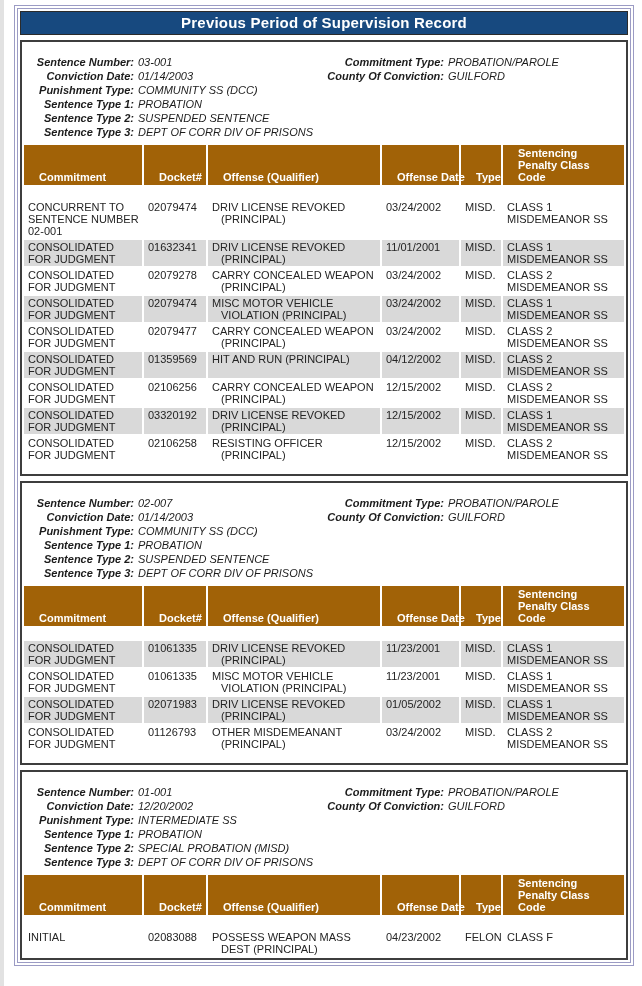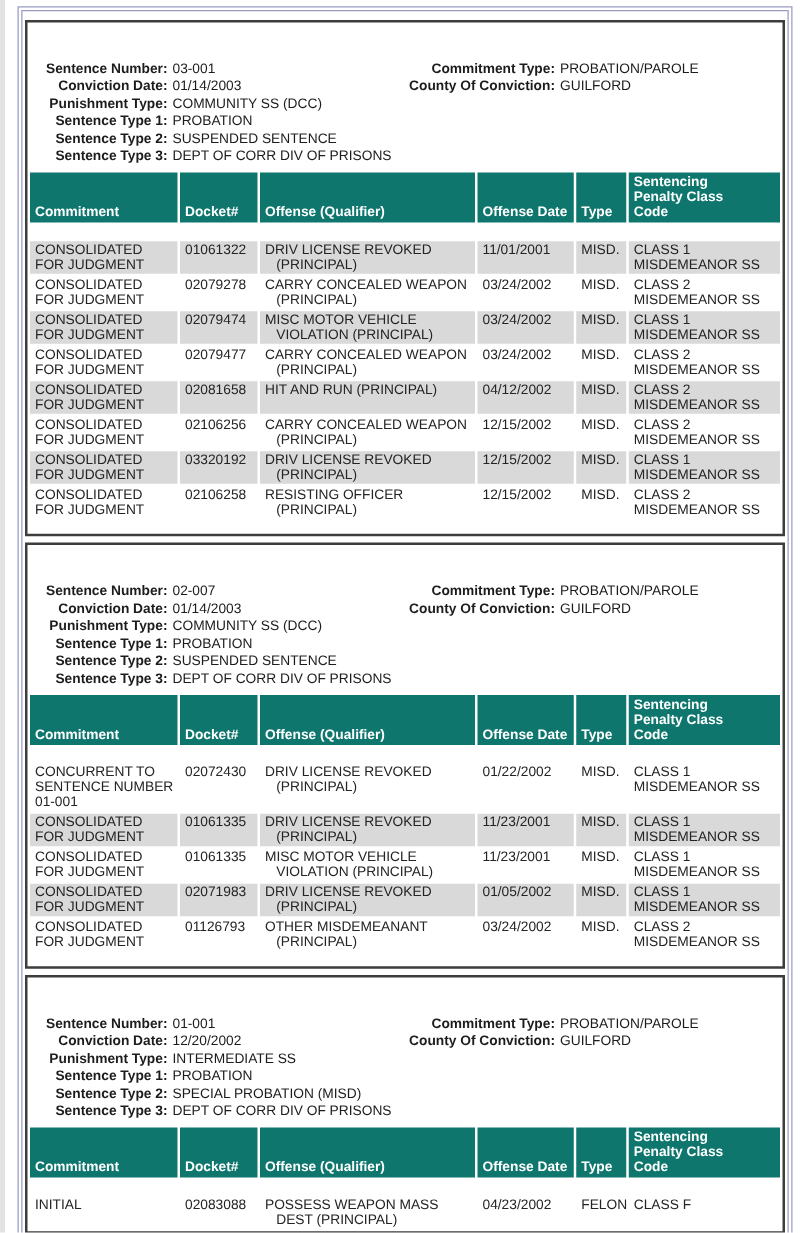--- a/index.html
+++ b/index.html
@@ -26,61 +26,62 @@
     font-size: 15px;
     text-align: center;
     padding: 2px 0 3px 0;
     letter-spacing: 0.2px;
   }
   .record-section {
     border: 2px solid #3d3d3d;
     margin-top: 5px;
     background: #ffffff;
   }
-  .info { padding: 30px 0 4px 6px; }
+  .info { padding: 13px 0 4px 6px; font-style: italic; }
   .info-row {
     display: grid;
     grid-template-columns: 106px 168px 142px auto;
     line-height: 14px;
   }
   .info .lbl { font-weight: bold; text-align: right; white-space: nowrap; }
   .info .val { padding-left: 4px; white-space: nowrap; }
   table.record-table {
     width: 100%;
     border-collapse: separate;
     border-spacing: 2px;
     table-layout: fixed;
     font-size: 11px;
   }
   .record-table th {
-    background: #0f766e;
+    background: #a16207;
     color: #ffffff;
     font-weight: bold;
     text-align: left;
     vertical-align: bottom;
-    padding: 2px 3px 2px 4px;
+    padding: 2px 3px 2px 15px;
     line-height: 12px;
   }
   .record-table th .th-narrow { display: inline-block; max-width: 72px; }
   .record-table th.nowrap { white-space: nowrap; }
   .record-table td {
     vertical-align: top;
     padding: 1px 2px 1px 4px;
     line-height: 12px;
   }
   tr.spacer-row td { height: 11px; background: #ffffff; padding: 0; }
   tr.end-spacer td { height: 8px; background: #ffffff; padding: 0; }
   tr.data-row td { background: #ffffff; color: #242424; }
   tr.data-row.alt td { background: #d9d9d9; }
   td.c-off .off-wrap { display: block; padding-left: 9px; text-indent: -9px; }
 </style>
 </head>
 <body>
 
 <div class="page-frame">
+  <div class="title-bar">Previous Period of Supervision Record</div>
   <div id="sections">
   <section class="record-section">
     <div class="info">
       <div class="info-row">
         <span class="lbl">Sentence Number:</span>
         <span class="val">03-001</span>
         <span class="lbl">Commitment Type:</span>
         <span class="val">PROBATION/PAROLE</span>
       </div>
       <div class="info-row">
@@ -131,27 +132,37 @@
           <th class="nowrap">Offense Date</th>
           <th>Type</th>
           <th><span class="th-narrow">Sentencing Penalty Class Code</span></th>
         </tr>
       </thead>
       <tbody>
         <tr class="spacer-row">
               <td colspan="6"></td>
             </tr>
 
-
-  <tr class="data-row alt">
-    <td class="c-commit">CONSOLIDATED FOR JUDGMENT</td>
-    <td class="c-docket">01061322</td>
+  <tr class="data-row">
+    <td class="c-commit">CONCURRENT TO SENTENCE NUMBER 02-001</td>
+    <td class="c-docket">02079474</td>
     <td class="c-off">
       <span class="off-wrap"><span>DRIV LICENSE REVOKED</span> <span>(PRINCIPAL)</span></span>
     </td>
+    <td class="c-date">03/24/2002</td>
+    <td class="c-type">MISD.</td>
+    <td class="c-class">CLASS 1 MISDEMEANOR SS</td>
+  </tr>
+
+  <tr class="data-row alt">
+    <td class="c-commit">CONSOLIDATED FOR JUDGMENT</td>
+    <td class="c-docket">01632341</td>
+    <td class="c-off">
+      <span class="off-wrap"><span>DRIV LICENSE REVOKED</span> <span>(PRINCIPAL)</span></span>
+    </td>
     <td class="c-date">11/01/2001</td>
     <td class="c-type">MISD.</td>
     <td class="c-class">CLASS 1 MISDEMEANOR SS</td>
   </tr>
 
   <tr class="data-row">
     <td class="c-commit">CONSOLIDATED FOR JUDGMENT</td>
     <td class="c-docket">02079278</td>
     <td class="c-off">
       <span class="off-wrap"><span>CARRY CONCEALED WEAPON</span> <span>(PRINCIPAL)</span></span>
@@ -178,21 +189,21 @@
     <td class="c-off">
       <span class="off-wrap"><span>CARRY CONCEALED WEAPON</span> <span>(PRINCIPAL)</span></span>
     </td>
     <td class="c-date">03/24/2002</td>
     <td class="c-type">MISD.</td>
     <td class="c-class">CLASS 2 MISDEMEANOR SS</td>
   </tr>
 
   <tr class="data-row alt">
     <td class="c-commit">CONSOLIDATED FOR JUDGMENT</td>
-    <td class="c-docket">02081658</td>
+    <td class="c-docket">01359569</td>
     <td class="c-off">
       <span class="off-wrap"><span>HIT AND RUN</span> <span>(PRINCIPAL)</span></span>
     </td>
     <td class="c-date">04/12/2002</td>
     <td class="c-type">MISD.</td>
     <td class="c-class">CLASS 2 MISDEMEANOR SS</td>
   </tr>
 
   <tr class="data-row">
     <td class="c-commit">CONSOLIDATED FOR JUDGMENT</td>
@@ -289,30 +300,20 @@
           <th class="nowrap">Offense Date</th>
           <th>Type</th>
           <th><span class="th-narrow">Sentencing Penalty Class Code</span></th>
         </tr>
       </thead>
       <tbody>
         <tr class="spacer-row">
               <td colspan="6"></td>
             </tr>
 
-  <tr class="data-row">
-    <td class="c-commit">CONCURRENT TO SENTENCE NUMBER 01-001</td>
-    <td class="c-docket">02072430</td>
-    <td class="c-off">
-      <span class="off-wrap"><span>DRIV LICENSE REVOKED</span> <span>(PRINCIPAL)</span></span>
-    </td>
-    <td class="c-date">01/22/2002</td>
-    <td class="c-type">MISD.</td>
-    <td class="c-class">CLASS 1 MISDEMEANOR SS</td>
-  </tr>
 
   <tr class="data-row alt">
     <td class="c-commit">CONSOLIDATED FOR JUDGMENT</td>
     <td class="c-docket">01061335</td>
     <td class="c-off">
       <span class="off-wrap"><span>DRIV LICENSE REVOKED</span> <span>(PRINCIPAL)</span></span>
     </td>
     <td class="c-date">11/23/2001</td>
     <td class="c-type">MISD.</td>
     <td class="c-class">CLASS 1 MISDEMEANOR SS</td>

